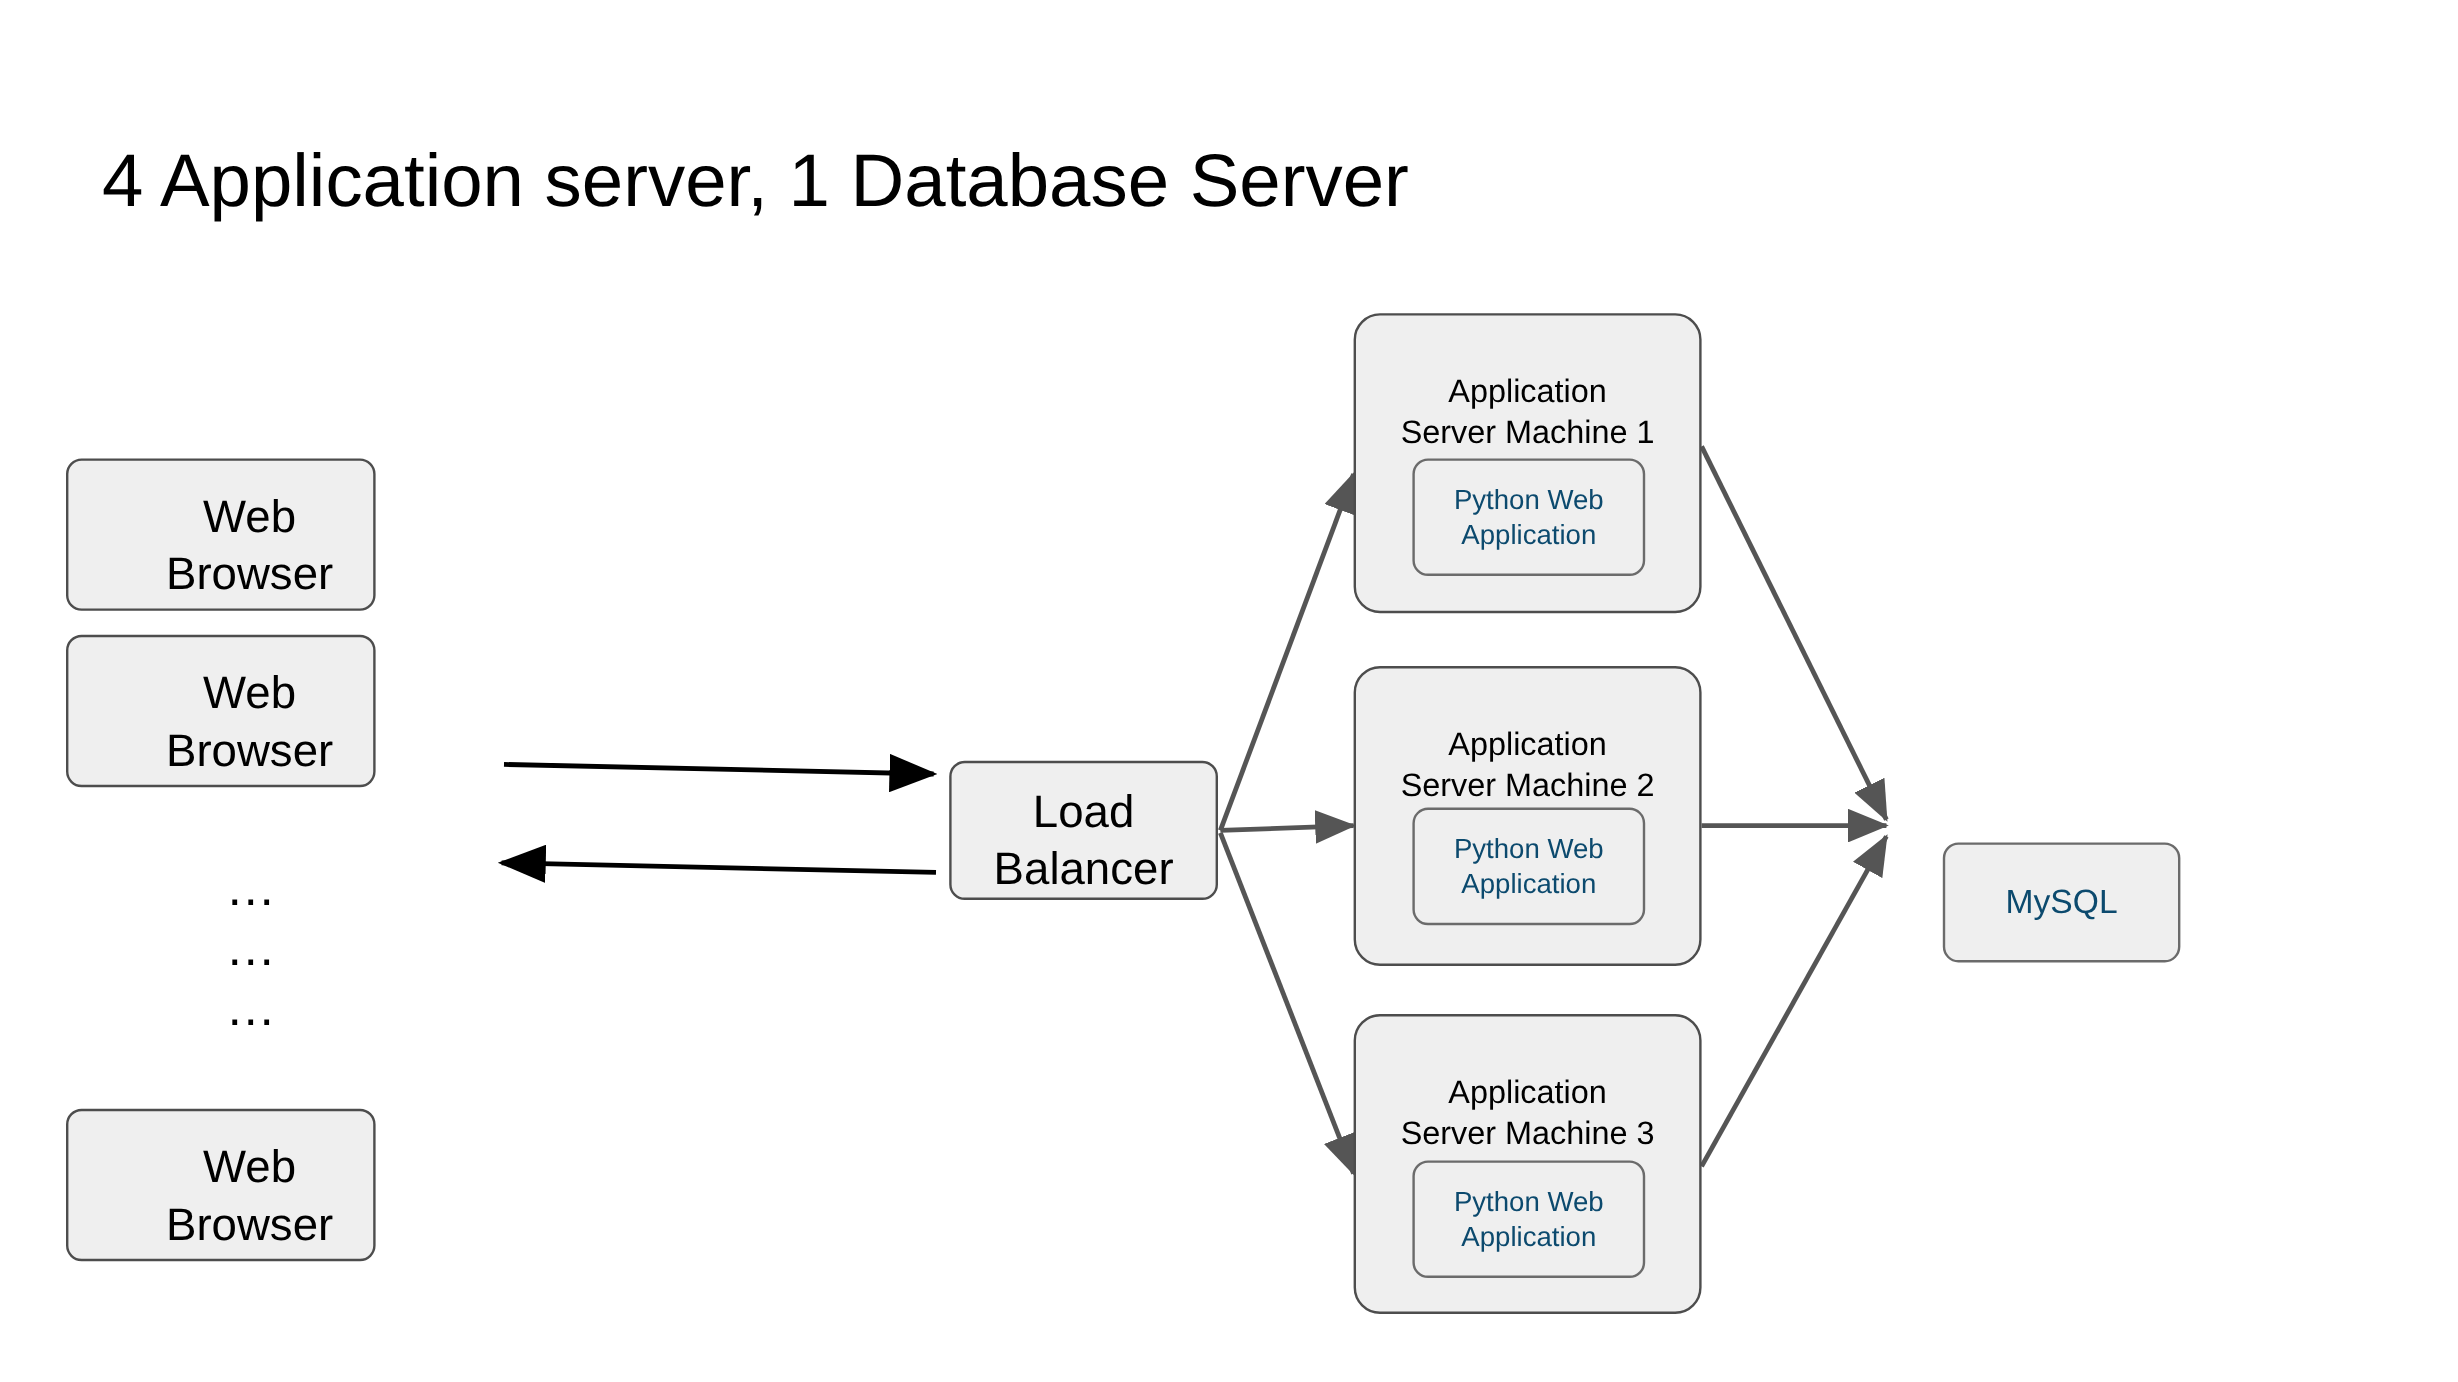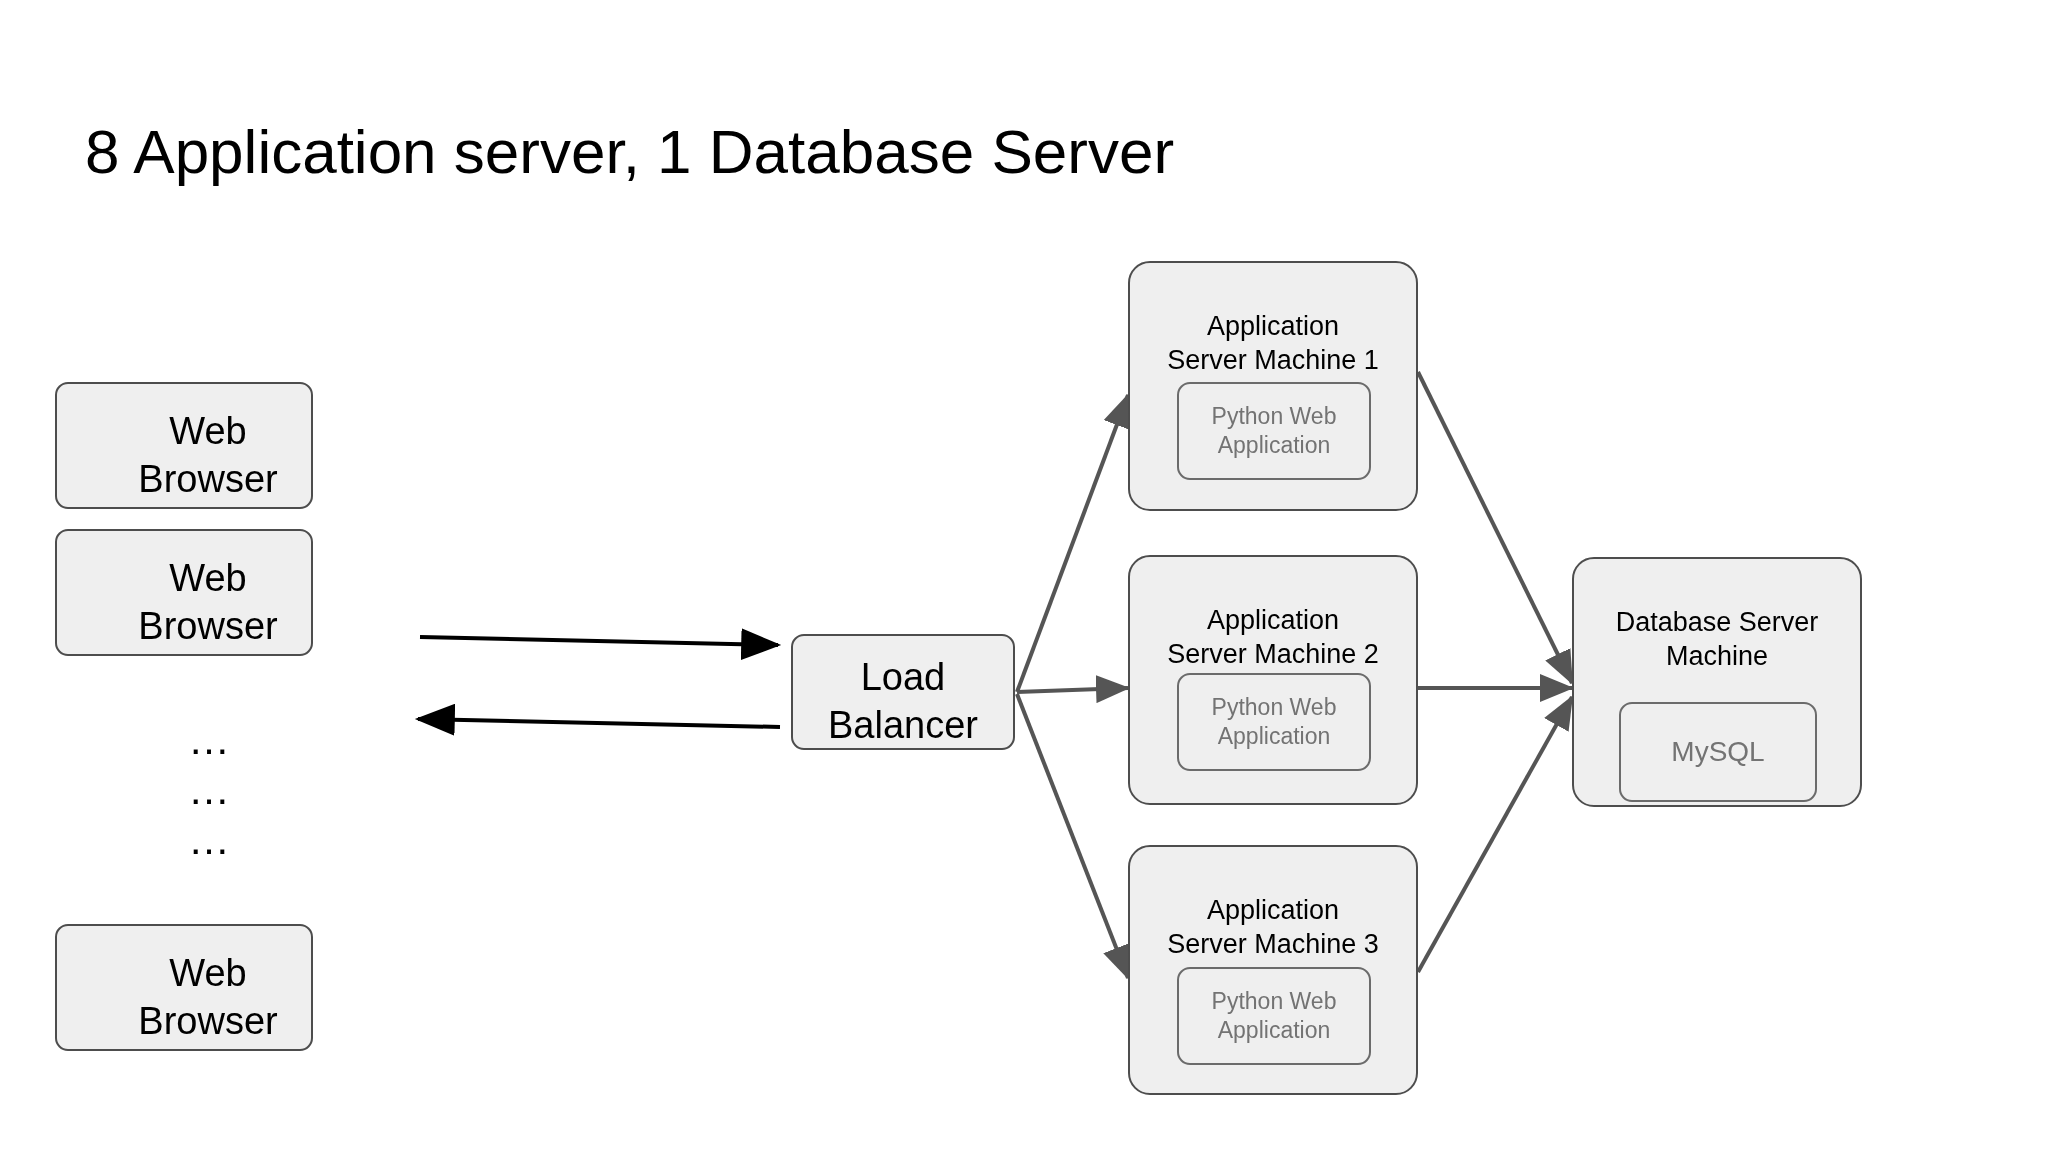--- a/index.html
+++ b/index.html
@@ -101,21 +101,21 @@
     box-sizing: border-box;
     background: #efefef;
     border: 2px solid #6b6b6b;
     border-radius: 13px;
     display: flex;
     align-items: center;
     justify-content: center;
     text-align: center;
     font-size: 23px;
     line-height: 1.28;
-    color: #737373;
+    color: #0c4a6e;
   }
   .py-app-node {
     left: 1177px;
     width: 194px;
     height: 98px;
   }
   #py-app-1 { top: 382px; }
   #py-app-2 { top: 673px; }
   #py-app-3 { top: 967px; }
 
@@ -162,21 +162,21 @@
     width: 2048px;
     height: 1152px;
     pointer-events: none;
   }
 </style>
 </head>
 <body>
 
 <div id="diagram-canvas">
 
-  <div class="page-title">8 Application server, 1 Database Server</div>
+  <div class="page-title">4 Application server, 1 Database Server</div>
 
   <svg id="connectors" viewBox="0 0 2048 1152" xmlns="http://www.w3.org/2000/svg">
     <defs>
       <marker id="arrow-black" markerWidth="10" markerHeight="8" refX="9.2" refY="4" orient="auto" markerUnits="strokeWidth">
         <path d="M0,0 L10,4 L0,8 z" fill="#000000"></path>
       </marker>
       <marker id="arrow-gray" markerWidth="8.5" markerHeight="7" refX="8" refY="3.5" orient="auto" markerUnits="strokeWidth">
         <path d="M0,0 L8.5,3.5 L0,7 z" fill="#555555"></path>
       </marker>
     </defs>
@@ -260,21 +260,17 @@
 
   <div class="node app-server-node" id="app-server-3">
     <span class="node-label">Application
 Server Machine 3</span>
   </div>
   <div class="inner-node py-app-node" id="py-app-3">
     <span class="node-label">Python Web
 Application</span>
   </div>
 
-  <div class="node" id="db-server">
-    <span class="node-label">Database Server
-Machine</span>
-  </div>
   <div class="inner-node" id="mysql-node">
     <span class="node-label">MySQL</span>
   </div>
 
 </div>
 
 </body></html>

